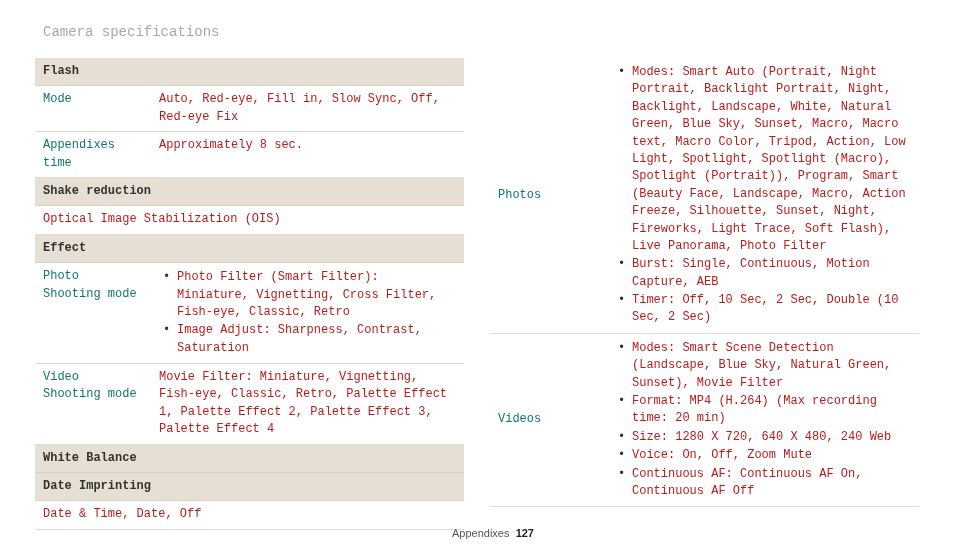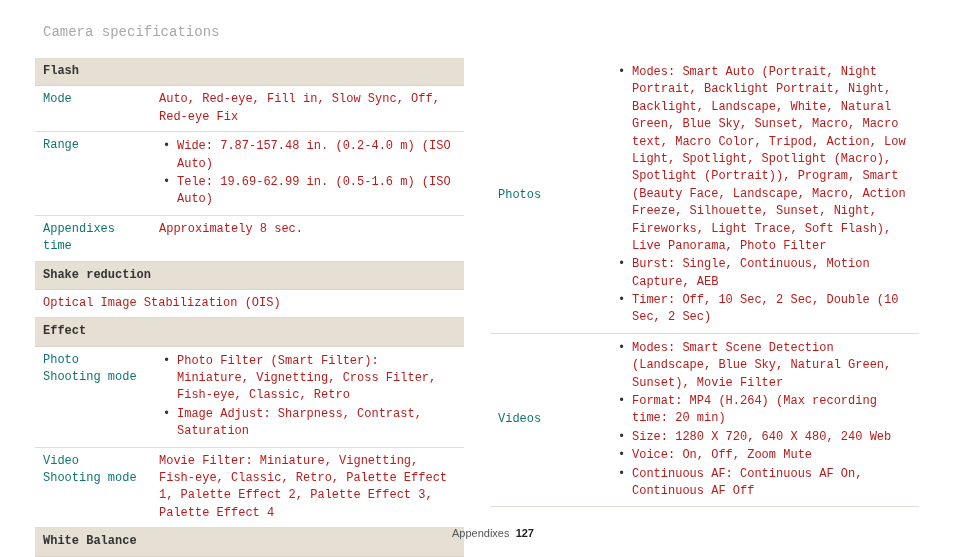--- a/index.html
+++ b/index.html
@@ -101,29 +101,20 @@
 
         <tbody>
             <tr class="header">
           <th colspan="2">Flash</th>
         </tr>
         <tr>
           <td class="label">Mode</td>
           <td class="value">Auto, Red-eye, Fill in, Slow Sync, Off, Red-eye Fix</td>
         </tr>
         <tr>
-          <td class="label">Range</td>
-          <td class="value">
-            <ul class="bullets">
-              <li>Wide: 7.87-157.48 in. (0.2-4.0 m) (ISO Auto)</li>
-              <li>Tele: 19.69-62.99 in. (0.5-1.6 m) (ISO Auto)</li>
-            </ul>
-          </td>
-        </tr>
-        <tr>
           <td class="label">Appendixes time</td>
           <td class="value">Approximately 8 sec.</td>
         </tr>
 
         <tr class="header">
           <th colspan="2">Shake reduction</th>
         </tr>
         <tr>
           <td class="value" colspan="2">Optical Image Stabilization (OIS)</td>
         </tr>

